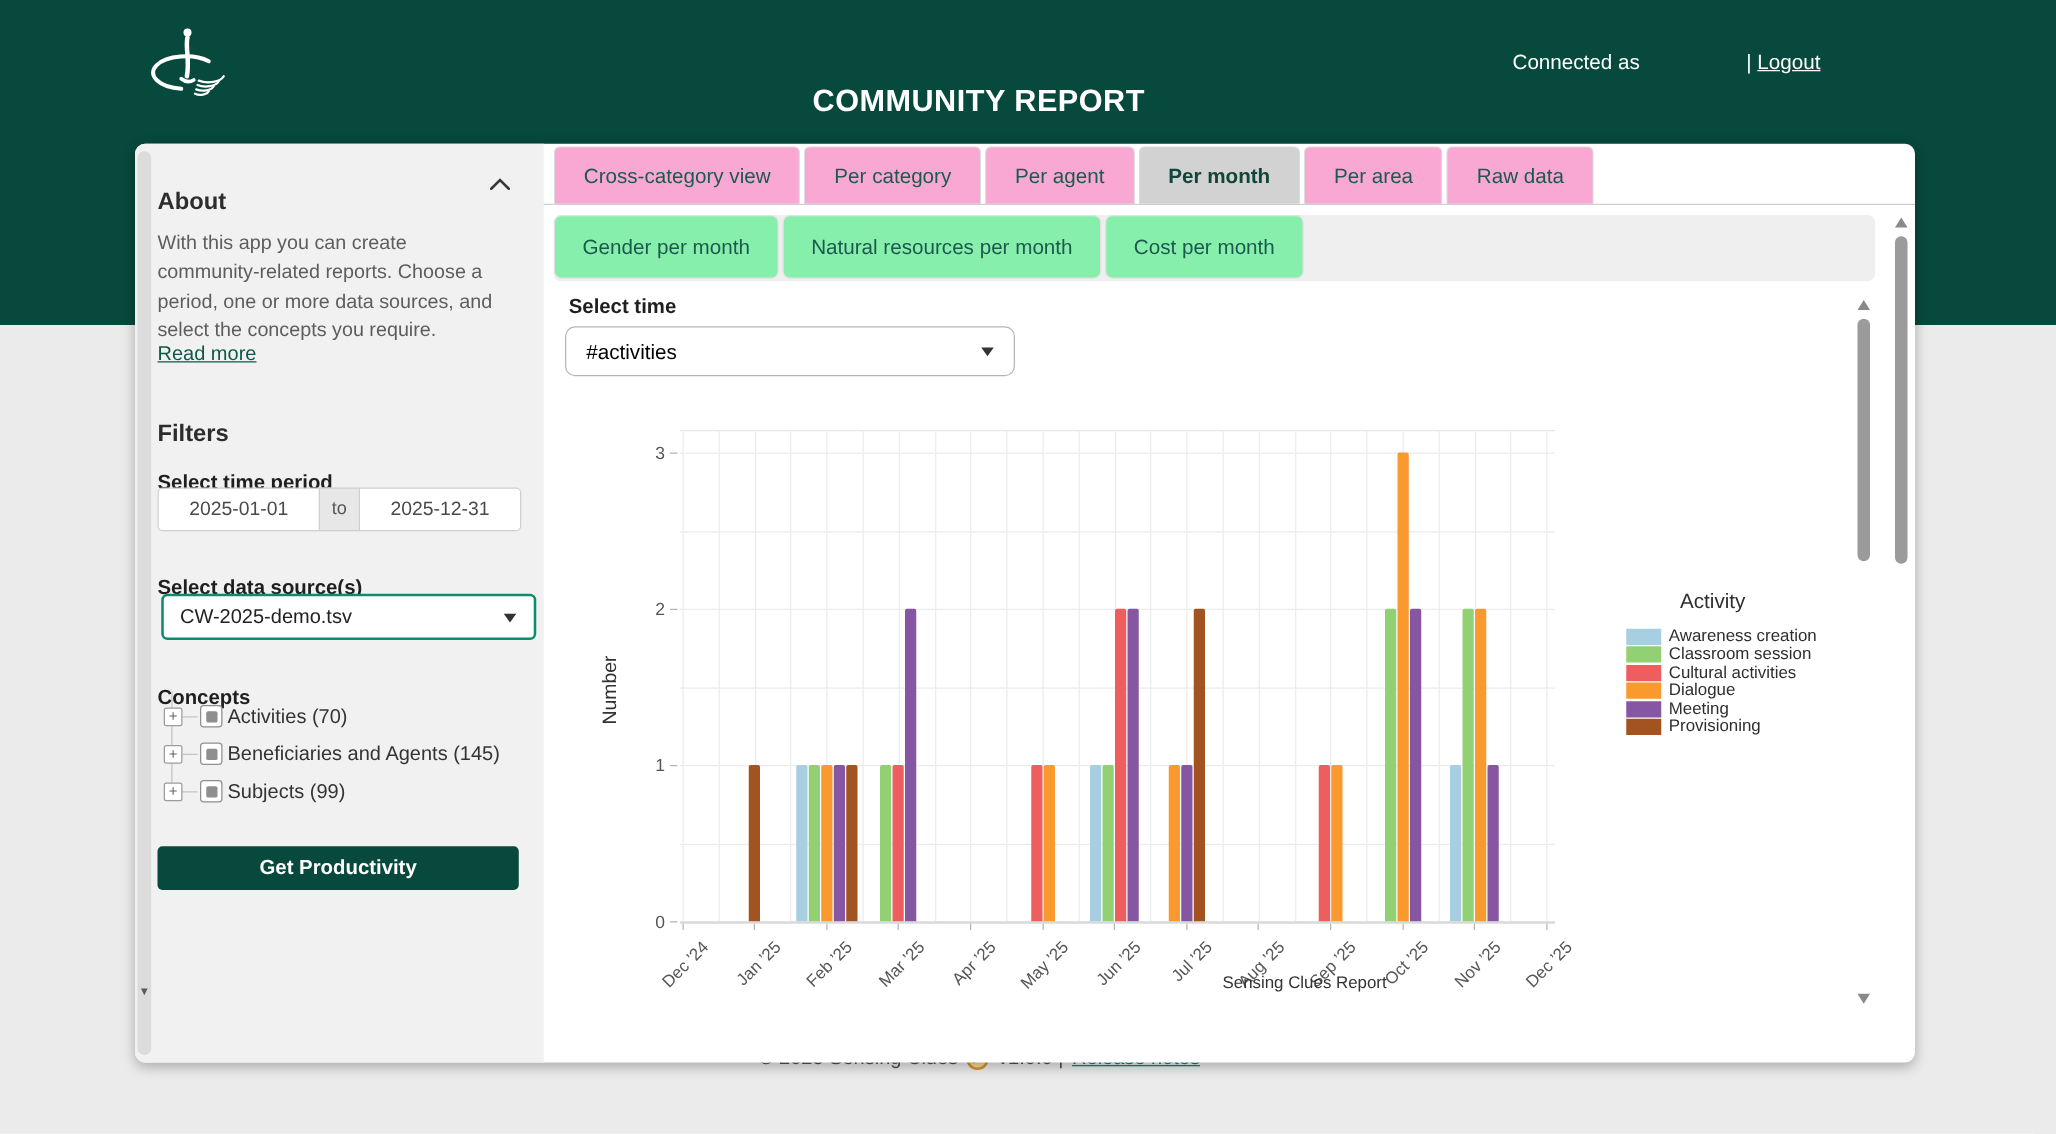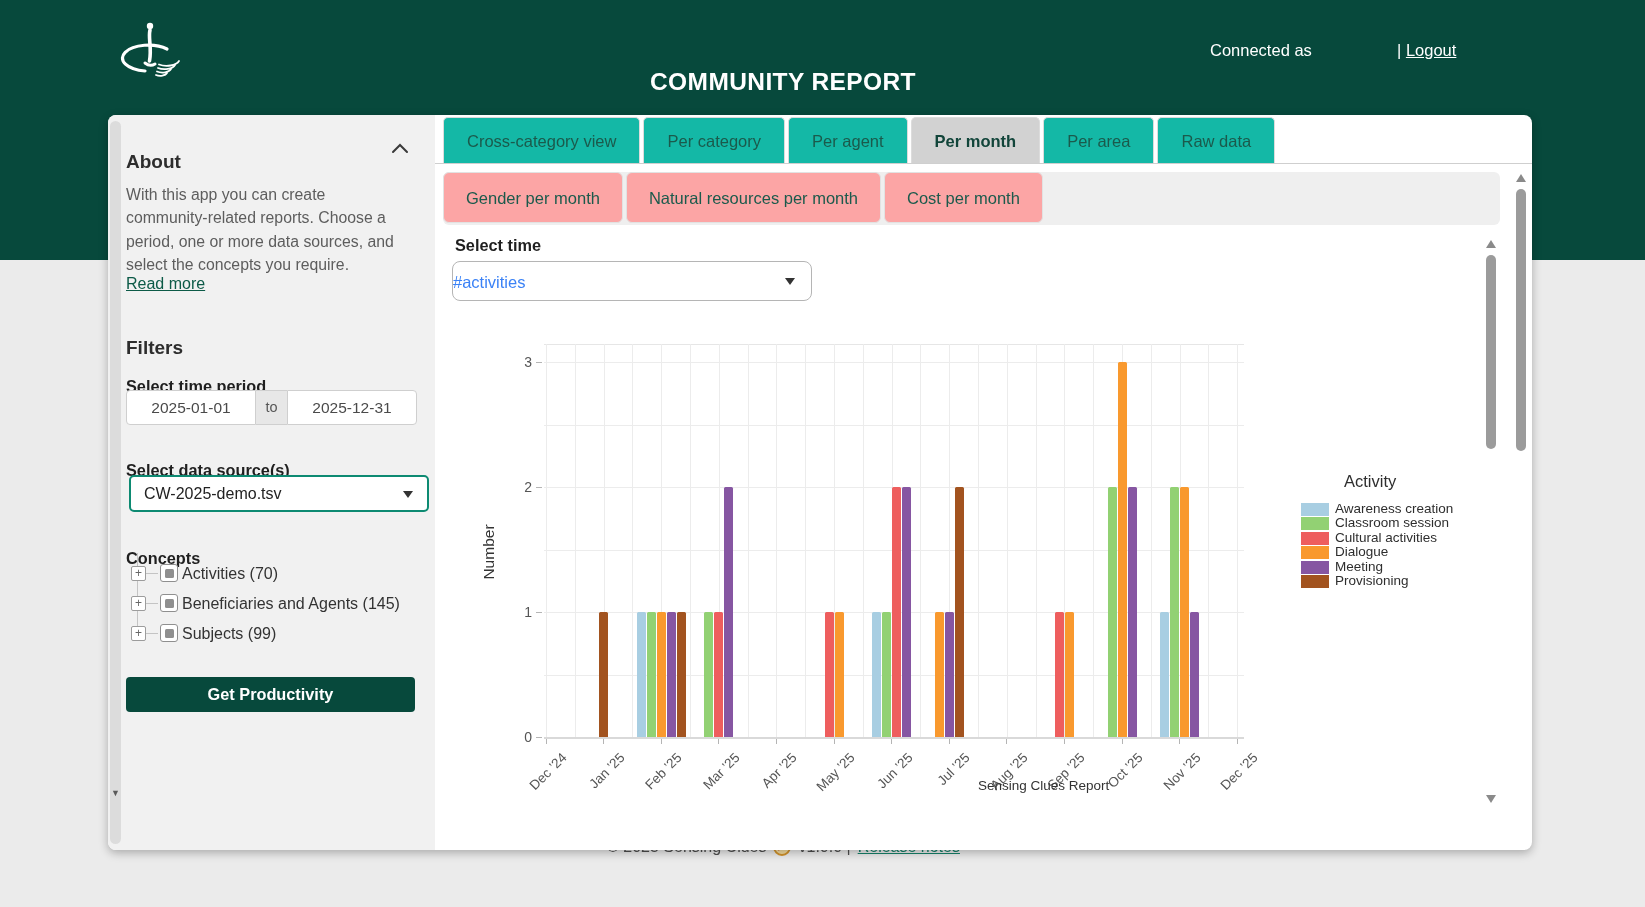--- a/index.html
+++ b/index.html
@@ -51,33 +51,33 @@
     color:#666;font-size:12px;line-height:12px;text-align:center;cursor:pointer;}
   .tree-checkbox{position:absolute;left:52px;top:5px;width:16px;height:16px;border:1.5px solid #8f8f8f;border-radius:3px;background:#fff;cursor:pointer;}
   .tree-checkbox::after{content:"";position:absolute;left:3.5px;top:3.5px;width:9px;height:9px;background:#8f8f8f;border-radius:1.5px;}
   .tree-label{position:absolute;left:74px;top:3px;font-size:16px;color:#333;line-height:24px;}
   #get-observations{position:absolute;left:18px;top:562px;width:289px;height:35px;background:#07493c;color:#fff;border:none;
     border-radius:4px;font-size:16.3px;font-weight:bold;font-family:"Liberation Sans",sans-serif;cursor:pointer;}
 
   
   #tabbar-line{position:absolute;left:327px;top:48px;width:1097px;height:1px;background:#cfcfcf;}
   #main-tabs{position:absolute;left:335px;top:2px;height:46px;display:flex;gap:3px;}
-  .tab{height:46px;line-height:46px;padding:0 23px;background:#14b8a6;border:1px solid #dcdcdc;border-bottom:none;
+  .tab{height:46px;line-height:46px;padding:0 23px;background:#f9a8d4;border:1px solid #dcdcdc;border-bottom:none;
     border-radius:5px 5px 0 0;color:#1b5a4c;font-size:16.5px;cursor:pointer;box-sizing:border-box;}
   .tab.active{background:#d2d2d2;font-weight:bold;color:#12453a;}
   #subtab-bar{position:absolute;left:335px;top:57px;width:1057px;height:53px;background:#efefef;border-radius:6px;}
   #subtabs{display:flex;gap:3px;height:53px;}
-  .subtab{height:51px;line-height:51px;padding:0 22px;background:#fca5a5;border:1px solid #e2e2e2;border-radius:6px;
+  .subtab{height:51px;line-height:51px;padding:0 22px;background:#86efac;border:1px solid #e2e2e2;border-radius:6px;
     color:#1b5a4c;font-size:16.5px;cursor:pointer;box-sizing:border-box;}
   .subtab.active{background:#d2d2d2;border-color:#c6c6c6;font-weight:bold;color:#12453a;}
 
   
   #select-type-label{position:absolute;left:347px;top:121px;font-size:16.3px;font-weight:bold;color:#1f1f1f;}
   #type-select{position:absolute;left:344px;top:146px;width:360px;height:40px;border:1px solid #b5b5b5;border-radius:8px;
-    background:#fff;font-size:16.5px;color:#3b82f6;line-height:40px;box-sizing:border-box;cursor:pointer;}
+    background:#fff;font-size:16.5px;color:#000000;line-height:40px;padding-left:16px;box-sizing:border-box;cursor:pointer;}
   #type-select .caret{position:absolute;right:16px;top:16px;}
 
   
   #chart-layer{position:absolute;left:0;top:0;width:1424px;height:735px;pointer-events:none;}
   .hgrid,.vgrid{position:absolute;background:#ececec;}
   .axisline{position:absolute;background:#d9d9d9;}
   .xtick{position:absolute;background:#b5b5b5;}
   .ydash{position:absolute;background:#b5b5b5;}
   .ylab{position:absolute;font-size:14px;color:#555;text-align:right;}
   .xlab{position:absolute;font-size:13.5px;color:#555;white-space:nowrap;text-align:right;

